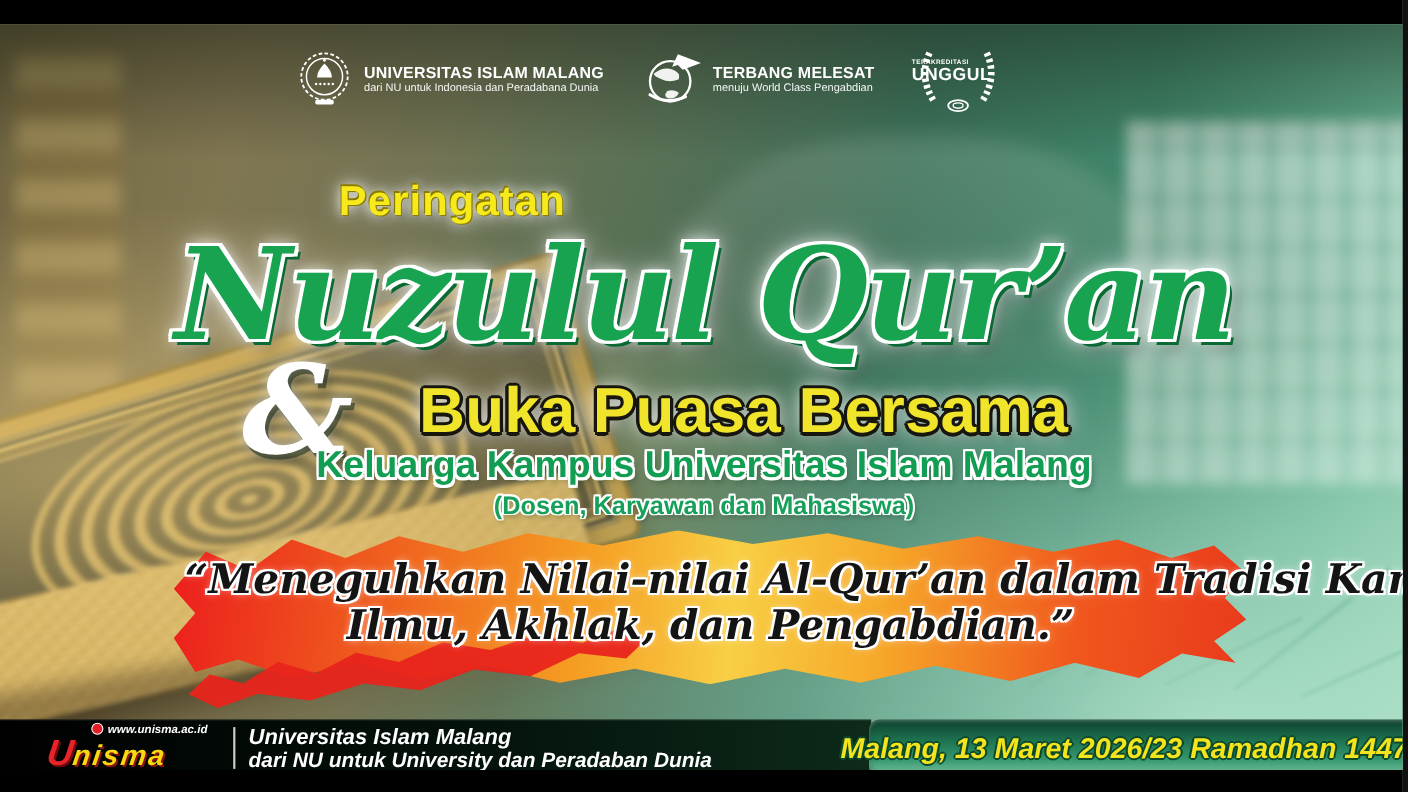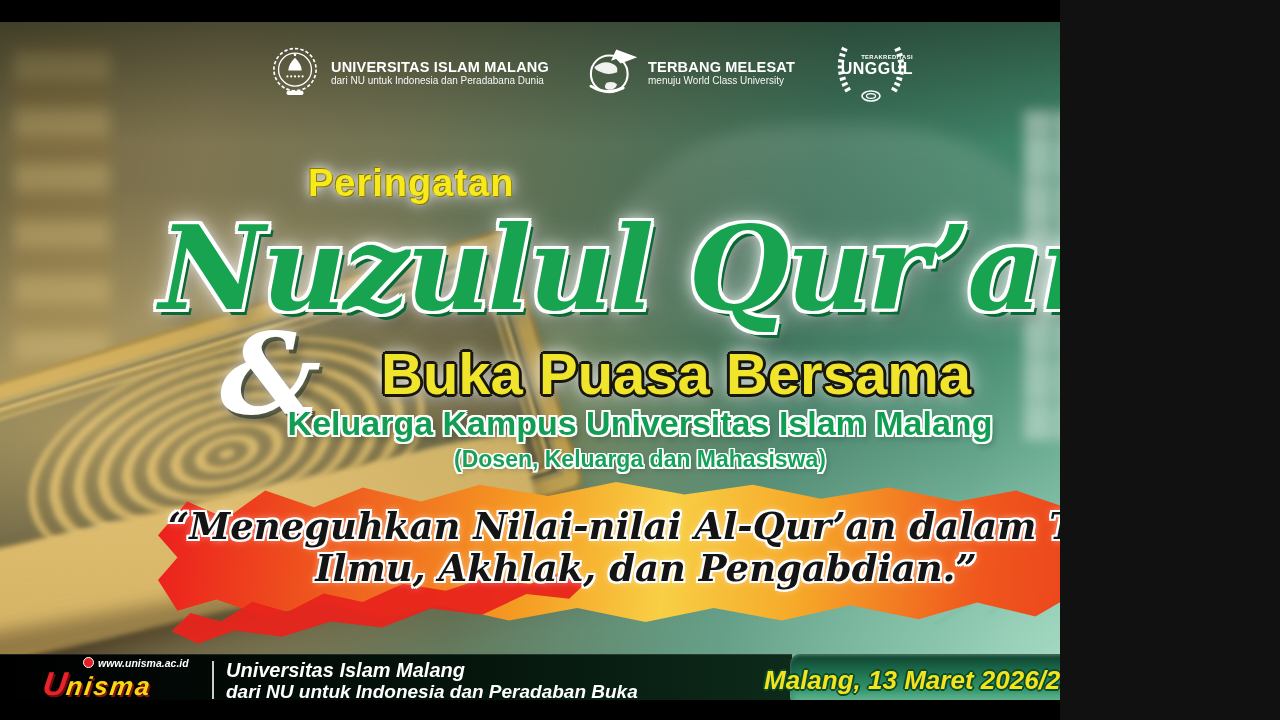--- a/index.html
+++ b/index.html
@@ -1,16 +1,16 @@
 <!DOCTYPE html>
 <html><head>
 <meta charset="utf-8">
 <style>
   html,body{margin:0;padding:0;background:#111;}
-  .canvas{position:relative;width:1060px;height:720px;background:#737373;overflow:hidden;
+  .canvas{position:relative;width:1275px;height:720px;background:#737373;overflow:hidden;
           font-family:"Liberation Sans",sans-serif;}
   .letterbox{position:absolute;left:0;width:1280px;background:#000;}
   .letterbox.top{top:0;height:22px;}
   .letterbox.bottom{bottom:0;height:20px;}
 
   .poster{position:absolute;left:0;top:22px;width:1280px;height:678px;overflow:hidden;
     background:linear-gradient(102deg,#6e6440 0%,#837752 16%,#7b7a58 30%,#5d7a5e 45%,
                #3c7c63 60%,#3f8e71 75%,#63b091 90%,#8ccbae 100%);}
 
   
@@ -58,21 +58,21 @@
   .book-shadow{position:absolute;left:-40px;top:560px;width:660px;height:90px;transform:rotate(-10deg);
     background:linear-gradient(180deg,rgba(55,42,22,.55),rgba(30,25,15,0));filter:blur(9px);}
 
   
   .logo-row{position:absolute;left:268px;top:18px;width:760px;height:66px;display:flex;
     align-items:center;gap:34px;color:#fff;}
   .logo-group{display:flex;align-items:center;gap:9px;}
   .logo-icon{flex:none;display:block;}
   .lg-title{font-weight:700;font-size:14.5px;letter-spacing:.2px;line-height:1.12;white-space:nowrap;}
   .lg-sub{font-size:10px;line-height:1.2;white-space:nowrap;opacity:.95;}
-  .wreath{position:relative;width:84px;height:62px;text-align:right;}
+  .wreath{position:relative;width:84px;height:62px;text-align:left;}
   .wreath svg{position:absolute;left:0;top:0;}
   .wreath .w-label{position:relative;top:12px;font-size:5.8px;letter-spacing:.4px;font-weight:700;}
   .wreath .w-value{position:relative;top:12px;font-size:16px;font-weight:800;letter-spacing:.5px;line-height:1.15;}
   .dik-text{font-weight:800;font-size:15.5px;letter-spacing:.6px;line-height:1.18;white-space:nowrap;}
 
   
   .kicker{position:absolute;left:308px;top:140px;font-size:38px;font-weight:800;color:#f6e91c;
     letter-spacing:1px;
     text-shadow:-1px -1px 0 #8a7a00,1px 1px 0 #8a7a00,
       0 0 10px rgba(255,255,255,.95),0 0 20px rgba(255,255,255,.8),2px 3px 6px rgba(0,0,0,.35);}
@@ -201,21 +201,21 @@
       <div class="logo-group">
         <svg class="logo-icon" width="56" height="58" viewBox="0 0 64 66" fill="none">
           <circle cx="30" cy="34" r="21" stroke="#fff" stroke-width="2.4"></circle>
           <path d="M13 26 q10 -8 20 -4 q8 3 6 10 q-10 4 -18 0 q-8 -3 -8 -6 z" fill="#fff" opacity=".92"></path>
           <path d="M27 44 q8 -2 12 2 q-2 6 -10 6 q-7 -2 -2 -8 z" fill="#fff" opacity=".92"></path>
           <polygon points="38,6 62,15 43,22 38,17 32,19" fill="#fff"></polygon>
           <path d="M9 48 q18 11 37 2" stroke="#fff" stroke-width="3.2" stroke-linecap="round"></path>
         </svg>
         <div>
           <div class="lg-title">TERBANG MELESAT</div>
-          <div class="lg-sub">menuju World Class University</div>
+          <div class="lg-sub">menuju World Class Pengabdian</div>
         </div>
       </div>
 
       <div class="wreath">
         <svg width="84" height="62" viewBox="0 0 84 62" fill="none">
           <path d="M16 6 q-10 22 4 44" stroke="#fff" stroke-width="6" stroke-dasharray="3 3" fill="none"></path>
           <path d="M68 6 q10 22 -4 44" stroke="#fff" stroke-width="6" stroke-dasharray="3 3" fill="none"></path>
           <ellipse cx="42" cy="54" rx="9" ry="5" stroke="#fff" stroke-width="1.6"></ellipse>
           <ellipse cx="42" cy="54" rx="4.5" ry="2.4" stroke="#fff" stroke-width="1.2"></ellipse>
         </svg>
@@ -223,21 +223,21 @@
         <div class="w-value">UNGGUL</div>
       </div>
 
     </div>
 
     <div class="kicker">Peringatan</div>
     <div class="main-title">Nuzulul Qur’an</div>
     <div class="ampersand">&amp;</div>
     <div class="subtitle">Buka Puasa Bersama</div>
     <div class="audience">Keluarga Kampus Universitas Islam Malang</div>
-    <div class="audience-detail">(Dosen, Keluarga dan Mahasiswa)</div>
+    <div class="audience-detail">(Dosen, Karyawan dan Mahasiswa)</div>
 
     <div class="banner"></div>
     <div class="banner-streak"></div>
     <div class="quote-line quote1">“Meneguhkan Nilai-nilai Al-Qur’an dalam Tradisi Kampus:</div>
     <div class="quote-line quote2">Ilmu, Akhlak, dan Pengabdian.”</div>
 
     <div class="footer-bar"></div>
     <div class="unisma-block">
       <div class="site-row">
         <span class="red-dot"></span>
@@ -245,21 +245,21 @@
       </div>
       <div class="wordmark">
         <span class="word-u">U</span>
         <span class="word-rest">nisma</span>
       </div>
 
     </div>
     <div class="footer-divider"></div>
     <div class="footer-text">
       <div class="footer-line1">Universitas Islam Malang</div>
-      <div class="footer-line2">dari NU untuk Indonesia dan Peradaban Buka</div>
+      <div class="footer-line2">dari NU untuk University dan Peradaban Dunia</div>
     </div>
     <div class="date-box">
       <div class="date-text">Malang, 13 Maret 2026/23 Ramadhan 1447 H</div>
     </div>
 
   </div>
 
   <div class="letterbox bottom"></div>
 </div>
 

